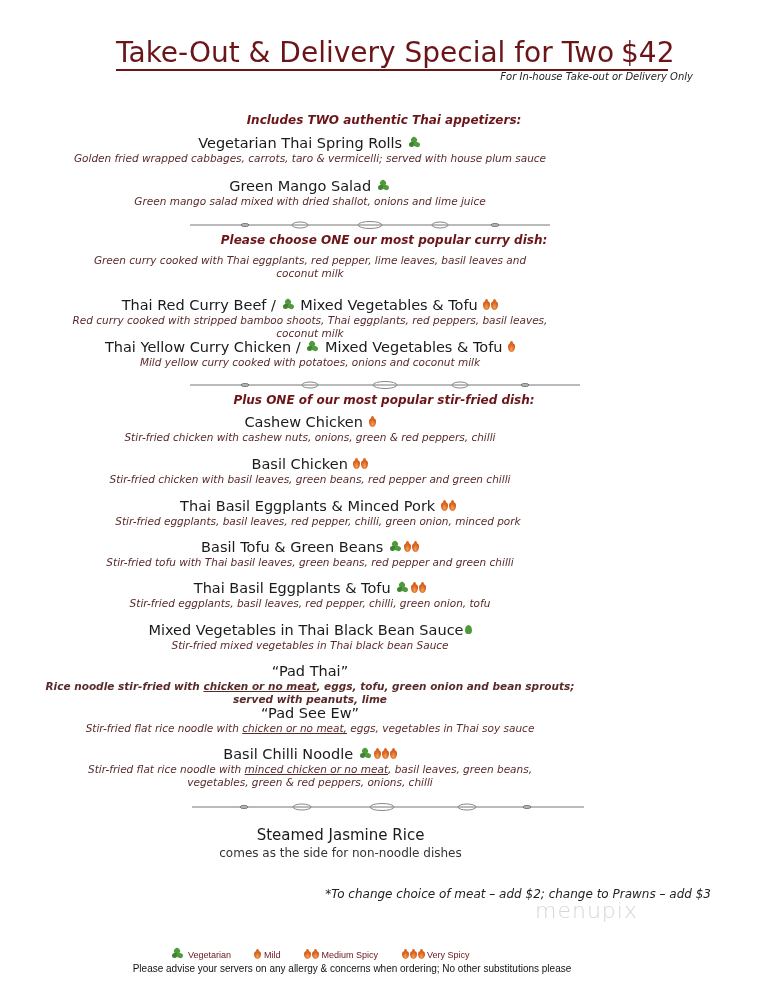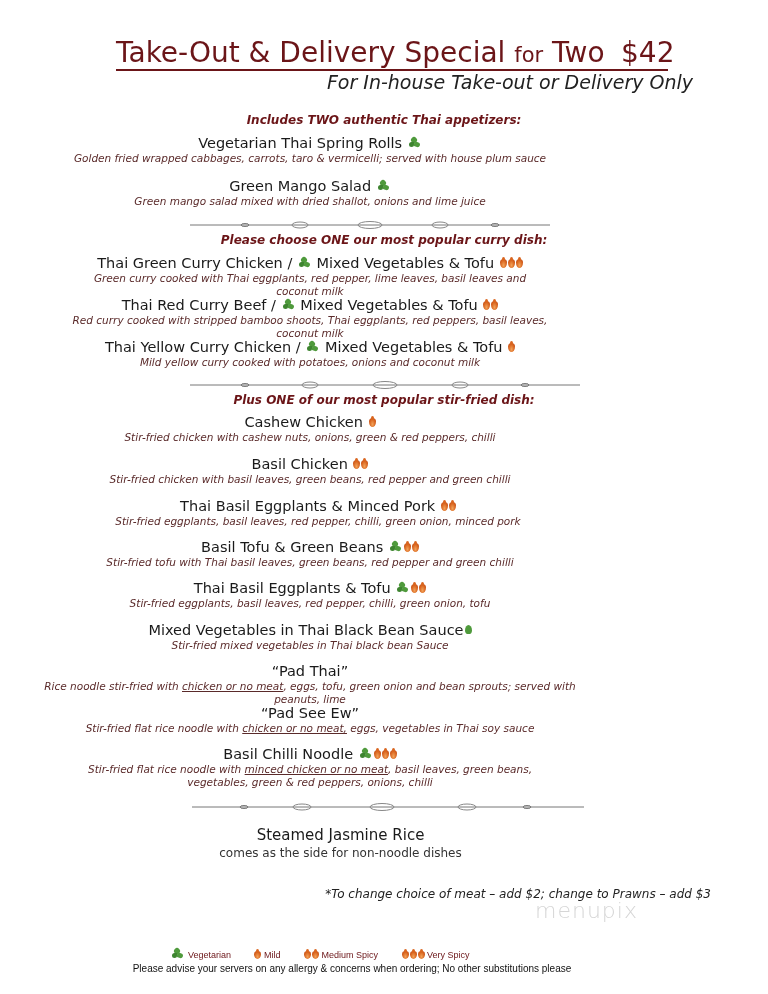--- a/index.html
+++ b/index.html
@@ -4,25 +4,25 @@
 <style>
   * { margin: 0; padding: 0; box-sizing: border-box; }
   html, body { width: 768px; height: 994px; background: #ffffff; overflow: hidden; }
   body { position: relative; font-family: "DejaVu Sans", sans-serif; color: #1a1a1a; }
 
   .title-wrap { position: absolute; top: 36px; left: 116px; width: 552px; }
   .title {
     font-size: 28px; color: #6b1518; white-space: nowrap; letter-spacing: 0px;
     line-height: 34px; font-weight: normal;
   }
-  .title .small { font-size: 21px; }
+  .title .small { font-size: 28px; }
   .title .price { position: absolute; left: 505px; top: 0; }
   .title-rule { position: absolute; top: 69px; left: 116px; width: 552px; height: 2px; background: #6b1518; }
   .subtitle {
-    position: absolute; top: 71px; right: 75px; font-size: 19px; font-style: italic; color: #222;
+    position: absolute; top: 71px; right: 75px; font-size: 10px; font-style: italic; color: #222;
     white-space: nowrap;
   }
 
   .section-head {
     position: absolute; left: 0; width: 768px; text-align: center;
     font-size: 12px; font-weight: bold; font-style: italic; color: #6b1518;
   }
   .dish {
     position: absolute; left: 0; width: 620px; text-align: center;
   }
@@ -109,21 +109,20 @@
     <ellipse cx="110" cy="5" rx="8" ry="3" fill="none" stroke="#888"></ellipse>
     <ellipse cx="180" cy="5" rx="12" ry="3.5" fill="none" stroke="#888"></ellipse>
     <ellipse cx="250" cy="5" rx="8" ry="3" fill="none" stroke="#888"></ellipse>
     <ellipse cx="305" cy="5" rx="4" ry="1.5" fill="none" stroke="#777"></ellipse>
   </svg>
 </div>
 
 <div class="section-head" style="top:233px;">Please choose ONE our most popular curry dish:</div>
 
 <div class="dish" style="top:254px;">
-  <div class="name"><span>Thai Green Curry Chicken / </span><span class="icon veg"><span class="stem"></span></span> <span>Mixed Vegetables &amp; Tofu</span> <span class="icon chili"></span><span class="icon chili"></span><span class="icon chili"></span></div>
   <div class="desc">Green curry cooked with Thai eggplants, red pepper, lime leaves, basil leaves and coconut milk</div>
 </div>
 
 <div class="dish" style="top:296px;">
   <div class="name"><span>Thai Red Curry Beef / </span><span class="icon veg"><span class="stem"></span></span> <span>Mixed Vegetables &amp; Tofu</span> <span class="icon chili"></span><span class="icon chili"></span></div>
   <div class="desc">Red curry cooked with stripped bamboo shoots, Thai eggplants, red peppers, basil leaves, coconut milk</div>
 </div>
 
 <div class="dish" style="top:338px;">
   <div class="name"><span>Thai Yellow Curry Chicken / </span><span class="icon veg"><span class="stem"></span></span> <span>Mixed Vegetables &amp; Tofu</span> <span class="icon chili"></span></div>
@@ -168,21 +167,21 @@
   <div class="desc">Stir-fried eggplants, basil leaves, red pepper, chilli, green onion, tofu</div>
 </div>
 
 <div class="dish" style="top:621px;">
   <div class="name"><span>Mixed Vegetables in Thai Black Bean Sauce</span><span class="icon leaf"></span></div>
   <div class="desc">Stir-fried mixed vegetables in Thai black bean Sauce</div>
 </div>
 
 <div class="dish" style="top:662px;">
   <div class="name">“Pad Thai”</div>
-  <div class="desc" style="padding:0 40px;"><span>Rice noodle stir-fried with </span><u>chicken or no meat</u><span>, eggs, tofu, green onion and bean sprouts; served with peanuts, lime</span></div>
+  <div class="desc" style="padding:0 40px;font-weight:bold;"><span>Rice noodle stir-fried with </span><u>chicken or no meat</u><span>, eggs, tofu, green onion and bean sprouts; served with peanuts, lime</span></div>
 </div>
 
 <div class="dish" style="top:704px;">
   <div class="name">“Pad See Ew”</div>
   <div class="desc"><span>Stir-fried flat rice noodle with </span><u>chicken or no meat,</u><span> eggs, vegetables in Thai soy sauce</span></div>
 </div>
 
 <div class="dish" style="top:745px;">
   <div class="name"><span>Basil Chilli Noodle</span> <span class="icon veg"><span class="stem"></span></span><span class="icon chili"></span><span class="icon chili"></span><span class="icon chili"></span></div>
   <div class="desc" style="padding:0 78px;"><span>Stir-fried flat rice noodle with </span><u>minced chicken or no meat</u><span>, basil leaves, green beans, vegetables, green &amp; red peppers, onions, chilli</span></div>

